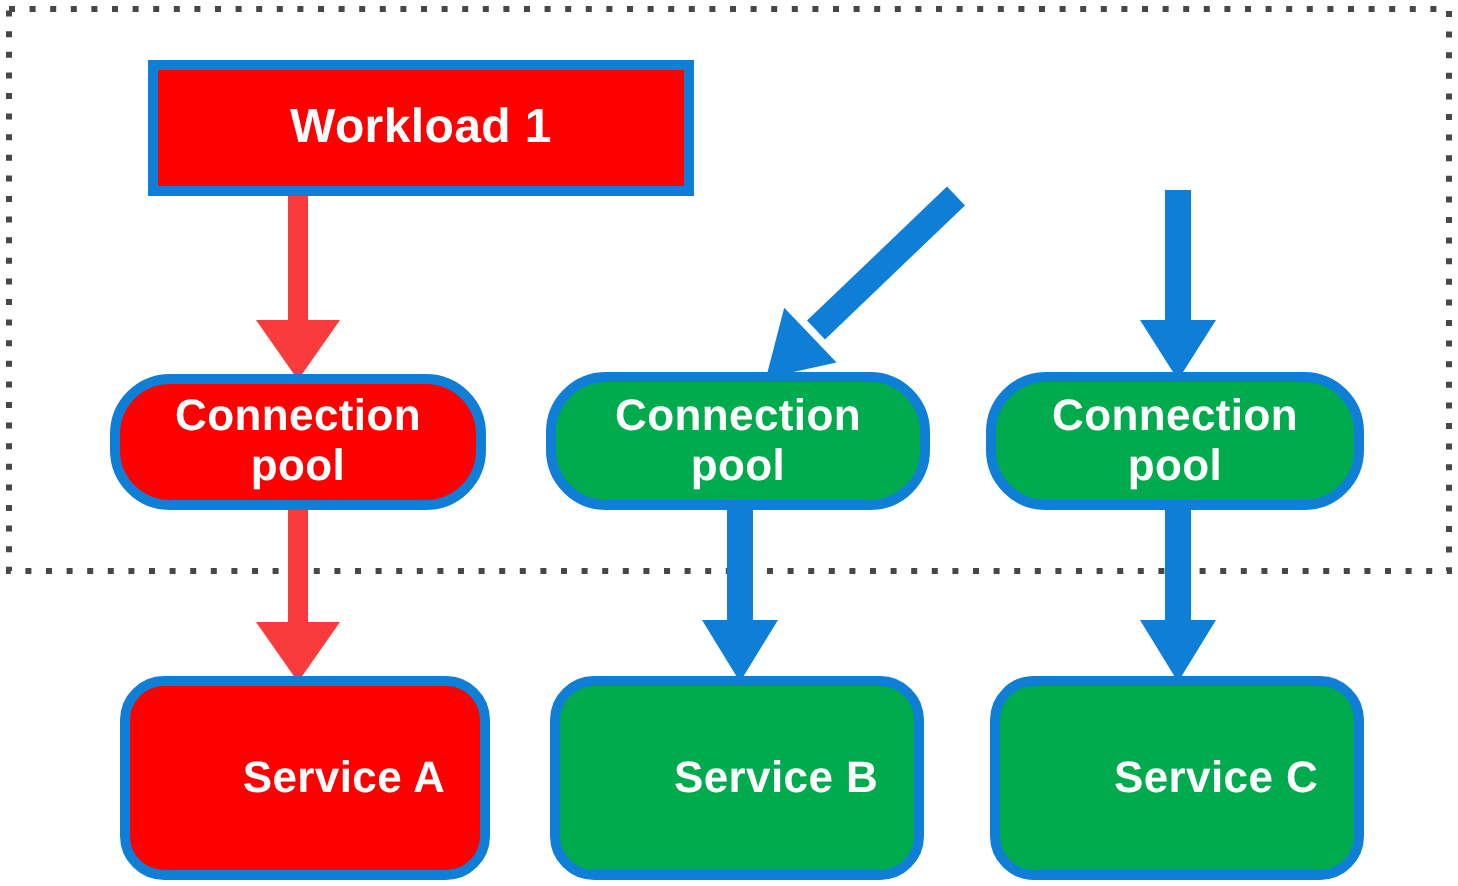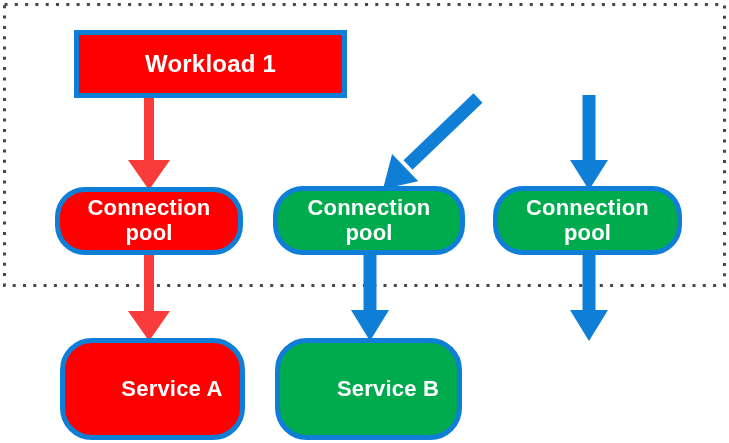--- a/index.html
+++ b/index.html
@@ -20,21 +20,21 @@
     text-align:center;
     color:#ffffff;
     font-weight:bold;
     letter-spacing:.2px;
   }
   .fill-red{background:#ff0000;}
   .fill-green{background:#00ab4e;}
   .workload{font-size:24px;}
   .pool{font-size:22px;line-height:1.12;border-radius:30px;}
   .pool .label{display:inline-block;max-width:132px;}
-  .service{font-size:22px;border-radius:32px;padding-left:39px;}
+  .service{font-size:22px;border-radius:22px;padding-left:39px;}
 
   #n-w1{left:52px;top:30px;width:273px;height:68px;margin-left:22px;}
   #n-w2{left:410px;top:30px;width:272px;height:68px;}
   #n-p1{left:55px;top:187px;width:188px;height:68px;}
   #n-p2{left:273px;top:186px;width:192px;height:69px;}
   #n-p3{left:493px;top:186px;width:189px;height:69px;}
   #n-sa{left:60px;top:338px;width:185px;height:102px;}
   #n-sb{left:275px;top:338px;width:187px;height:102px;}
   #n-sc{left:495px;top:338px;width:187px;height:102px;}
 </style>
@@ -96,14 +96,17 @@
   </div>
 
   <div id="n-sa" class="node fill-red service">
     <span class="label">Service A</span>
   </div>
 
   <div id="n-sb" class="node fill-green service">
     <span class="label">Service B</span>
   </div>
 
+  <div id="n-sc" class="node fill-green service">
+    <span class="label">Service C</span>
+  </div>
 
 </div>
 
 </body></html>

